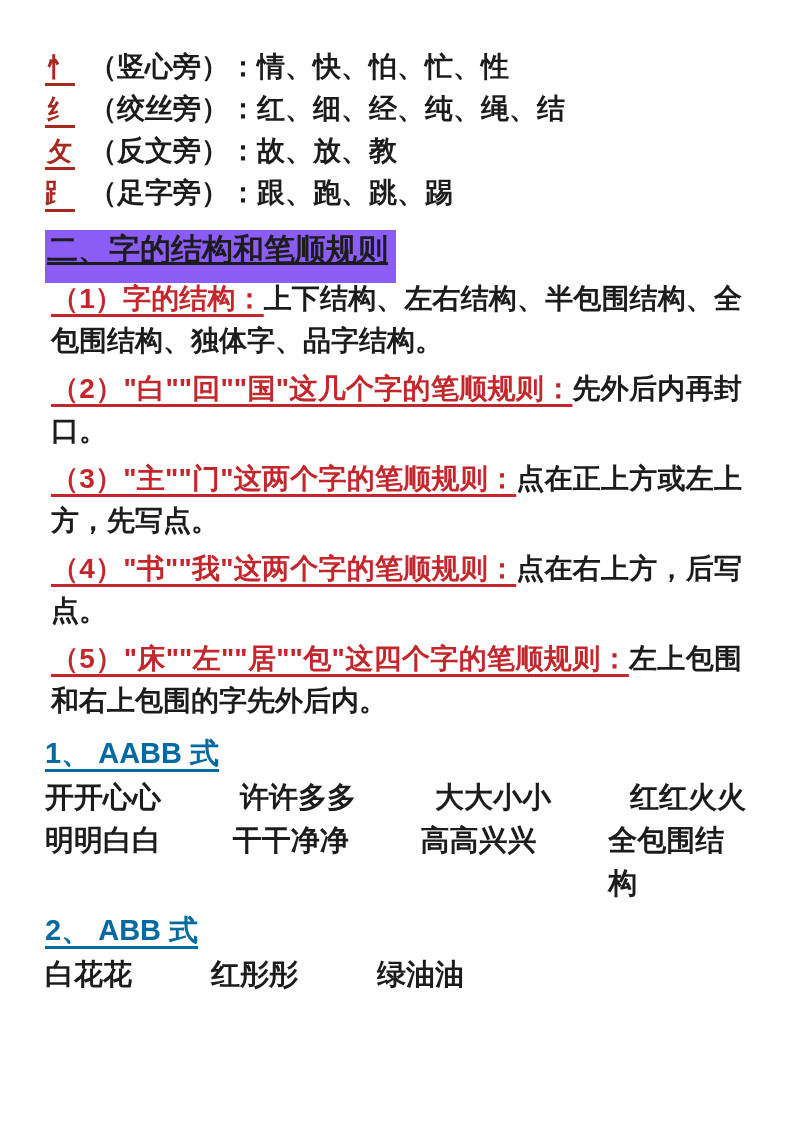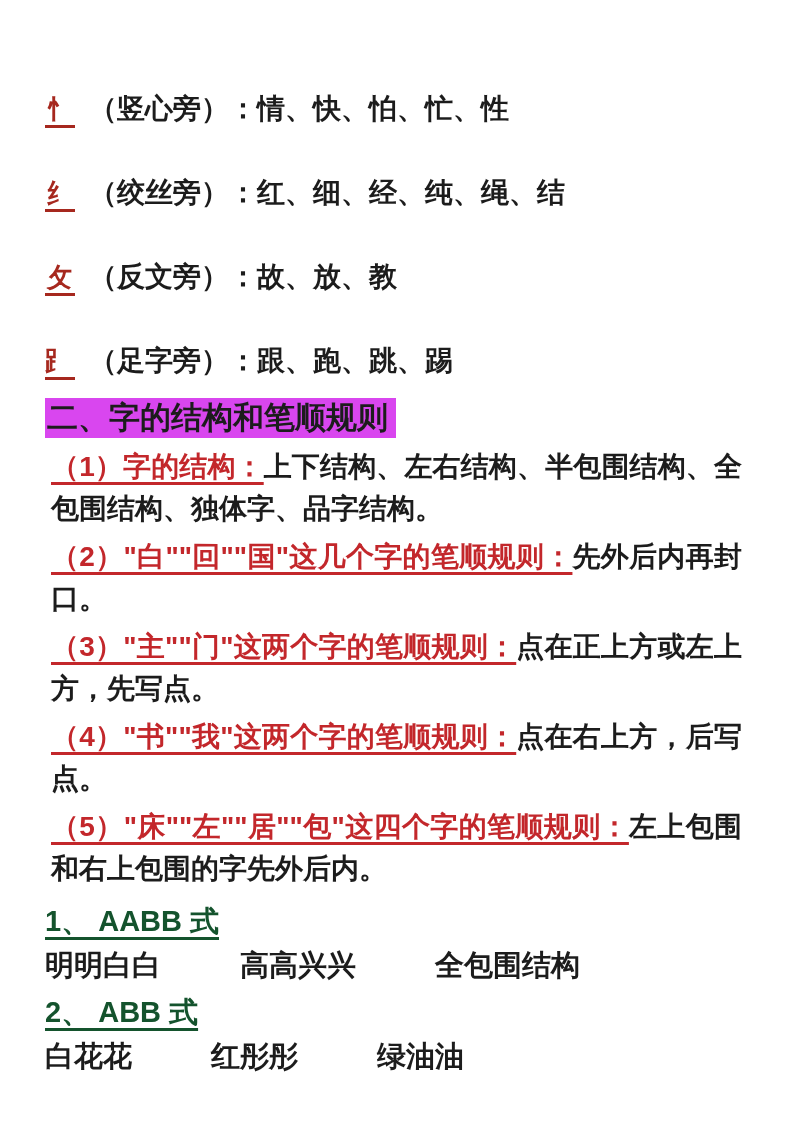--- a/index.html
+++ b/index.html
@@ -8,36 +8,36 @@
     background: #ffffff;
     font-family: "Liberation Sans", "DejaVu Sans", sans-serif;
     font-weight: bold;
     color: #1c1c1c;
     overflow: hidden;
   }
   .page { padding: 46px 45px 0 45px; box-sizing: border-box; }
 
   
   .radical-list { margin-bottom: 16px; }
-  .radical-line { font-size: 28px; line-height: 42px; white-space: nowrap; margin-top: 42px; }
+  .radical-line { font-size: 28px; line-height: 42px; white-space: nowrap; }
   .radical-char {
     display: inline-block;
     color: #a6281e;
     font-size: 26px;
     line-height: 30px;
     border-bottom: 3px solid #a6281e;
     padding: 0 3px 1px 1px;
     margin-right: 14px;
     vertical-align: baseline;
   }
   .radical-name, .radical-examples { color: #1c1c1c; }
 
   
   h2.sec-header { margin: 12px 0 8px 0; font-size: 31px; line-height: 40px; font-weight: bold; }
-  .hl { background: #d946ef; padding: 2px 8px 3px 2px; }
+  .hl { background: #8b5cf6; padding: 2px 8px 16px 2px; text-decoration: underline; }
 
   
   p.item {
     margin: 6px;
     font-size: 28px;
     line-height: 42px;
     text-align: justify;
   }
   .red-label {
     color: #c3272b;
@@ -45,21 +45,21 @@
     text-decoration-thickness: 2.5px;
     text-underline-offset: 6px;
   }
 
   
   .group-label {
     display: inline-block;
     margin: 6px 0 4px 0;
     font-size: 29px;
     line-height: 38px;
-    color: #14532d;
+    color: #0369a1;
     text-decoration: underline;
     text-decoration-thickness: 2.5px;
     text-underline-offset: 6px;
   }
   .word-row { display: flex; font-size: 29px; line-height: 43px; }
   .row-aabb .word-cell { width: 195px; }
   .row-abb  .word-cell { width: 166px; }
   .word-row .word-cell:last-child { width: auto; }
 </style>
 </head>
@@ -87,21 +87,28 @@
   <p class="item"><span class="red-label">（1）字的结构：</span><span>上下结构、左右结构、半包围结构、全包围结构、独体字、品字结构。</span></p>
   <p class="item"><span class="red-label">（2）"白""回""国"这几个字的笔顺规则：</span><span>先外后内再封口。</span></p>
   <p class="item"><span class="red-label">（3）"主""门"这两个字的笔顺规则：</span><span>点在正上方或左上方，先写点。</span></p>
   <p class="item"><span class="red-label">（4）"书""我"这两个字的笔顺规则：</span><span>点在右上方，后写点。</span></p>
   <p class="item"><span class="red-label">（5）"床""左""居""包"这四个字的笔顺规则：</span><span>左上包围和右上包围的字先外后内。</span></p>
 
 
   <div>
     <span class="group-label">1、 AABB 式</span>
     <div class="word-row row-aabb">
+      <span class="word-cell">开开心心</span>
+      <span class="word-cell">许许多多</span>
+      <span class="word-cell">大大小小</span>
+      <span class="word-cell">红红火火</span>
+    </div>
+    <div class="word-row row-aabb">
       <span class="word-cell">明明白白</span>
+      <span class="word-cell">干干净净</span>
       <span class="word-cell">高高兴兴</span>
       <span class="word-cell">全包围结构</span>
     </div>
   </div>
 
   <div>
     <span class="group-label">2、 ABB 式</span>
     <div class="word-row row-abb">
       <span class="word-cell">白花花</span>
       <span class="word-cell">红彤彤</span>

